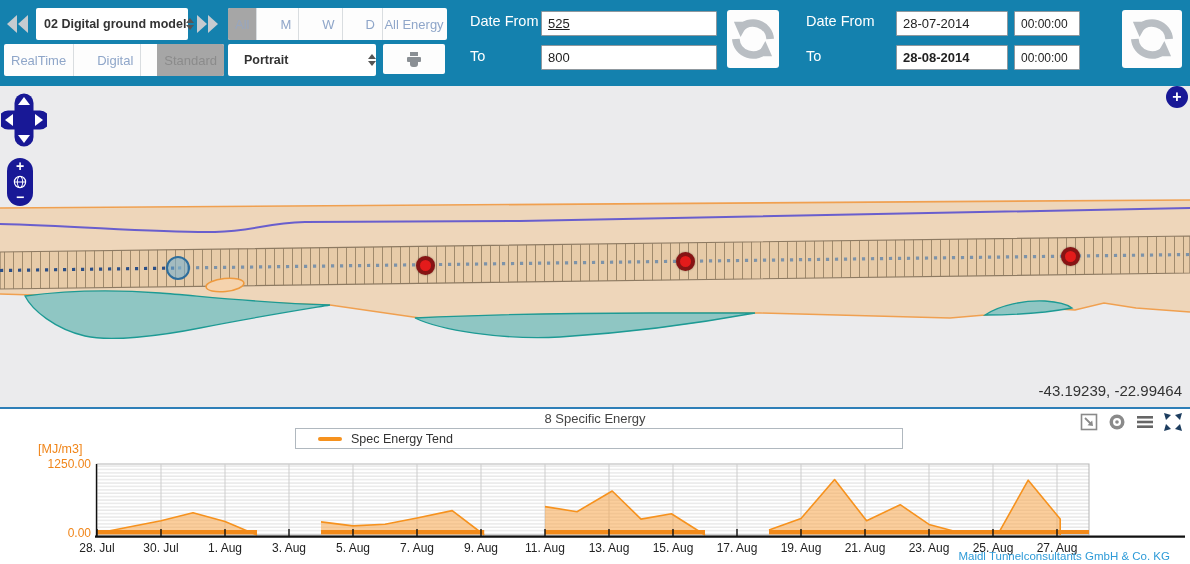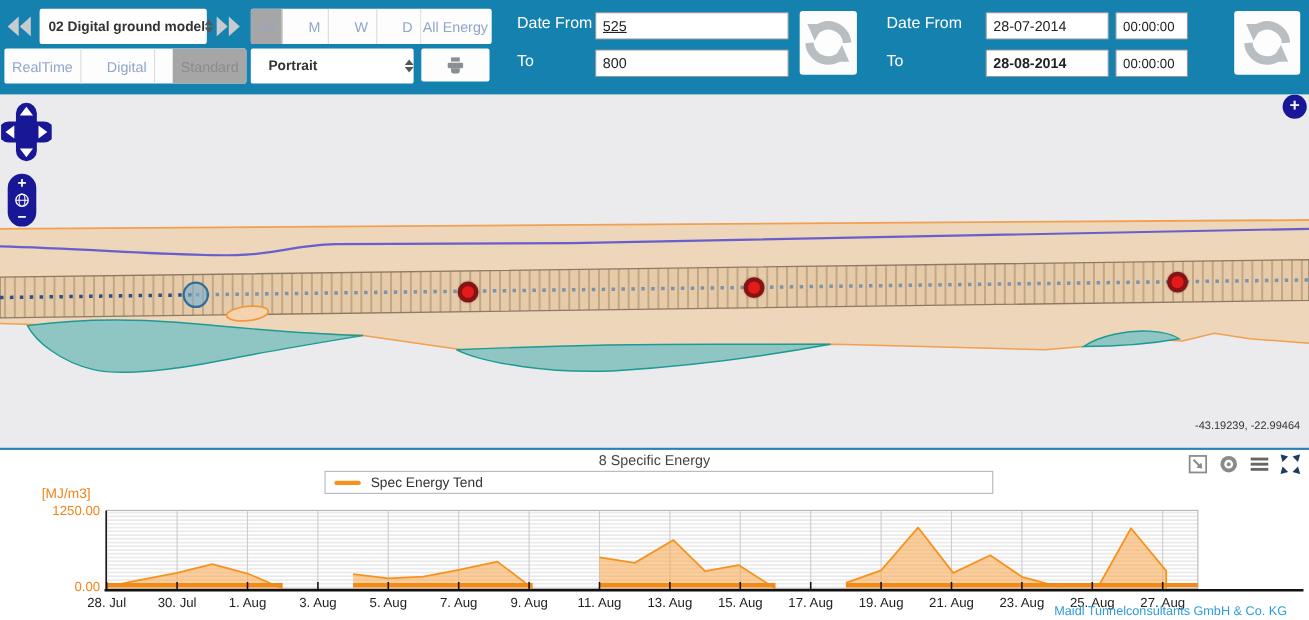--- a/index.html
+++ b/index.html
@@ -34,27 +34,27 @@
   .map svg.terrain{position:absolute;left:0;top:0;}
   .marker-red{position:absolute;width:11px;height:11px;border-radius:50%;background:#e31b1b;border:4px solid #871414;box-shadow:0 0 2px rgba(0,0,0,.4);cursor:pointer;}
   .marker-blue{position:absolute;width:20px;height:20px;border-radius:50%;background:rgba(118,176,208,.6);border:2.5px solid #2f6e9c;cursor:pointer;}
   .pan-ctl{position:absolute;left:1px;top:6px;cursor:pointer;}
   .zoom-pill{position:absolute;left:7px;top:72px;width:26px;height:48px;background:#181896;border-radius:13px;display:flex;flex-direction:column;align-items:center;justify-content:space-between;padding:3px 0;box-sizing:border-box;cursor:pointer;}
   .zoom-pill .zchar{color:#fff;font-size:14px;font-weight:bold;line-height:11px;}
   .layers-btn{position:absolute;left:1166px;top:0;width:22px;height:22px;border-radius:50%;background:#181896;color:#fff;font-size:16px;font-weight:bold;display:flex;align-items:center;justify-content:center;cursor:pointer;}
   .scalebar{position:absolute;left:8px;top:257px;width:100px;height:44px;}
   .scalebar .lbl-m{position:absolute;left:18px;top:2px;font-size:11px;color:#111;}
   .scalebar .lbl-ft{position:absolute;left:32px;top:24px;font-size:11px;color:#111;}
-  .coords{position:absolute;right:8px;top:296px;font-size:10px;color:#333;}
+  .coords{position:absolute;right:8px;top:296px;font-size:15px;color:#333;}
   
   .chartpanel{position:absolute;left:0;top:407px;width:1190px;height:157px;background:#fff;border-top:2px solid #2e7fb8;box-sizing:border-box;}
   .chart-title{position:absolute;left:0;top:2px;width:1190px;text-align:center;font-size:13px;color:#444;}
   .chart-icons{position:absolute;right:8px;top:4px;display:flex;gap:10px;align-items:center;}
   .cicon{width:18px;height:18px;cursor:pointer;}
-  .legendbox{position:absolute;left:295px;top:19px;width:608px;height:21px;border:1px solid #b0b8bf;background:#fff;display:flex;align-items:center;padding-left:8px;box-sizing:border-box;}
+  .legendbox{position:absolute;left:295px;top:19px;width:608px;height:21px;border:1px solid #b0b8bf;background:#fff;display:flex;align-items:center;padding-left:22px;box-sizing:border-box;}
   .legend-swatch{width:24px;height:4px;background:#F6921E;border-radius:2px;margin-right:9px;}
   .legend-label{font-size:12.5px;color:#333;}
   #chart-svg{position:absolute;left:0;top:0;}
   .attribution{position:absolute;right:20px;bottom:2px;font-size:11.5px;color:#2E9BD8;cursor:pointer;}
 </style>
 </head>
 <body>
 
 <div id="app">
 

